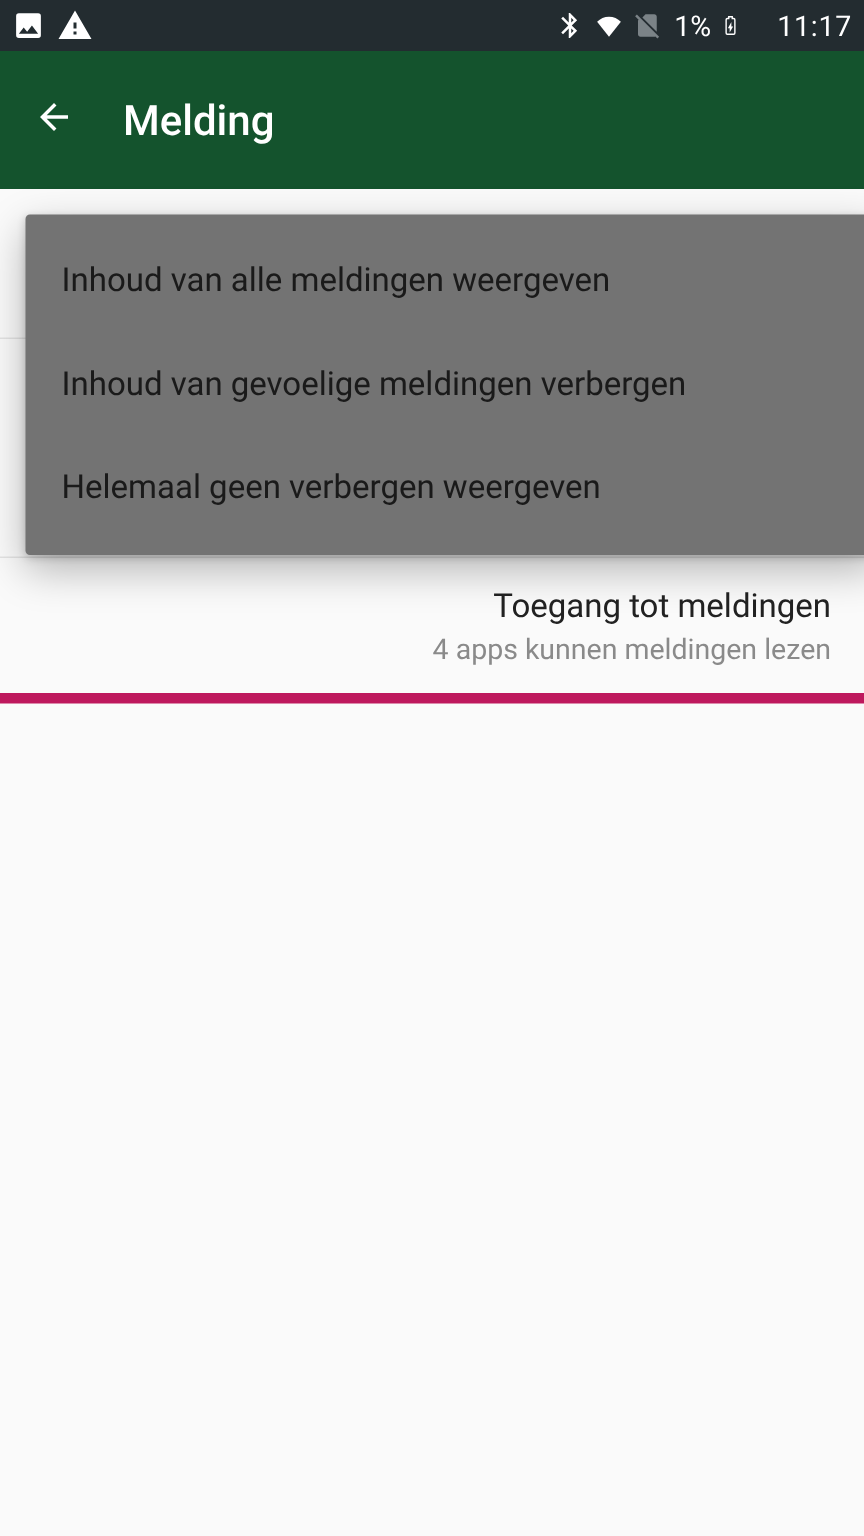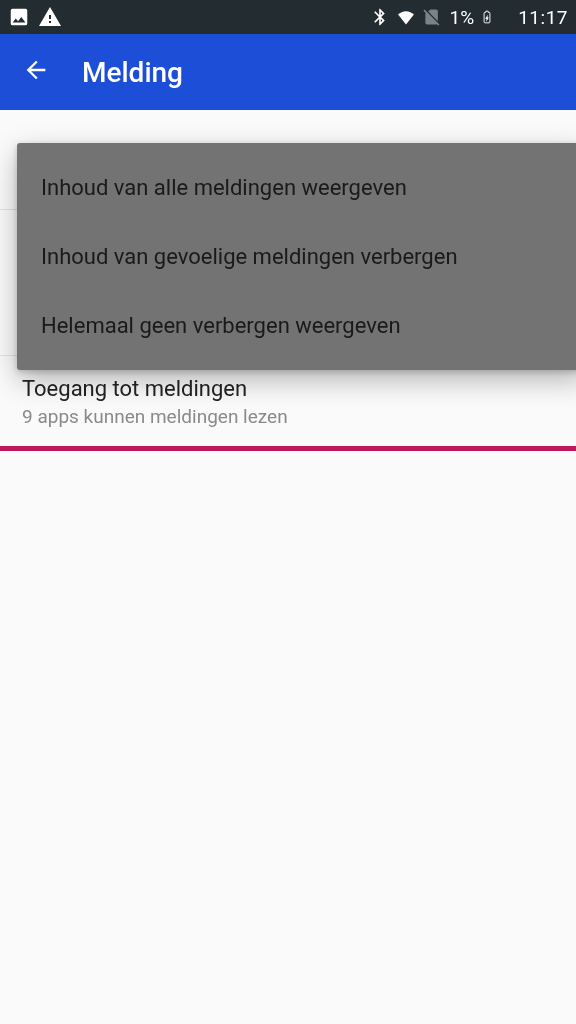--- a/index.html
+++ b/index.html
@@ -20,37 +20,38 @@
       justify-content: space-between;
       padding: 0 8px;
       font-size: 19px;
     }
     .status-left { display: flex; align-items: center; gap: 8px; }
     .status-right { display: flex; align-items: center; gap: 4px; }
     .status-right svg, .status-left svg { display: block; }
     .status-pct { font-size: 19px; margin: 0 2px 0 4px; }
     .status-time { font-size: 19px; margin-left: 20px; letter-spacing: 0.5px; }
     .app-bar {
-      height: 76px;
-      background: #1d4ed8;
+      height: 92px;
+      background: #14532d;
       color: #fff;
       display: flex;
       align-items: center;
       padding: 0 22px;
       gap: 32px;
     }
     .app-title { font-size: 28px; font-weight: 500; }
     .content {
       background: #fafafa;
       height: calc(1024px - 34px - 92px);
       position: relative;
     }
     .list-item {
       padding: 20px 22px 18px 22px;
-      border-bottom: 5px solid #be185d;
+      border-bottom: 7px solid #be185d;
+      text-align: right;
     }
     .list-item-title { font-size: 22px; color: #222; }
     .list-item-sub { font-size: 19px; color: #8a8a8a; margin-top: 4px; }
     .spacer-top { height: 100px; border-bottom: 1px solid #e3e3e3; }
     .spacer-mid { height: 146px; border-bottom: 1px solid #e3e3e3; }
     .popup-scrim {
       position: absolute;
       top: 0; left: 0; right: 0; bottom: 0;
       pointer-events: none;
     }
@@ -120,21 +121,21 @@
       </svg>
   </span>
   <span class="app-title">Melding</span>
 </div>
 
 <div class="content">
   <div class="spacer-top"></div>
   <div class="spacer-mid"></div>
   <div class="list-item">
     <div class="list-item-title">Toegang tot meldingen</div>
-    <div class="list-item-sub">9 apps kunnen meldingen lezen</div>
+    <div class="list-item-sub">4 apps kunnen meldingen lezen</div>
   </div>
 </div>
 
 <div class="popup-scrim">
   <div class="popup">
     <div class="popup-item">
       <span>Inhoud van alle meldingen weergeven</span>
     </div>
     <div class="popup-item">
       <span>Inhoud van gevoelige meldingen verbergen</span>

